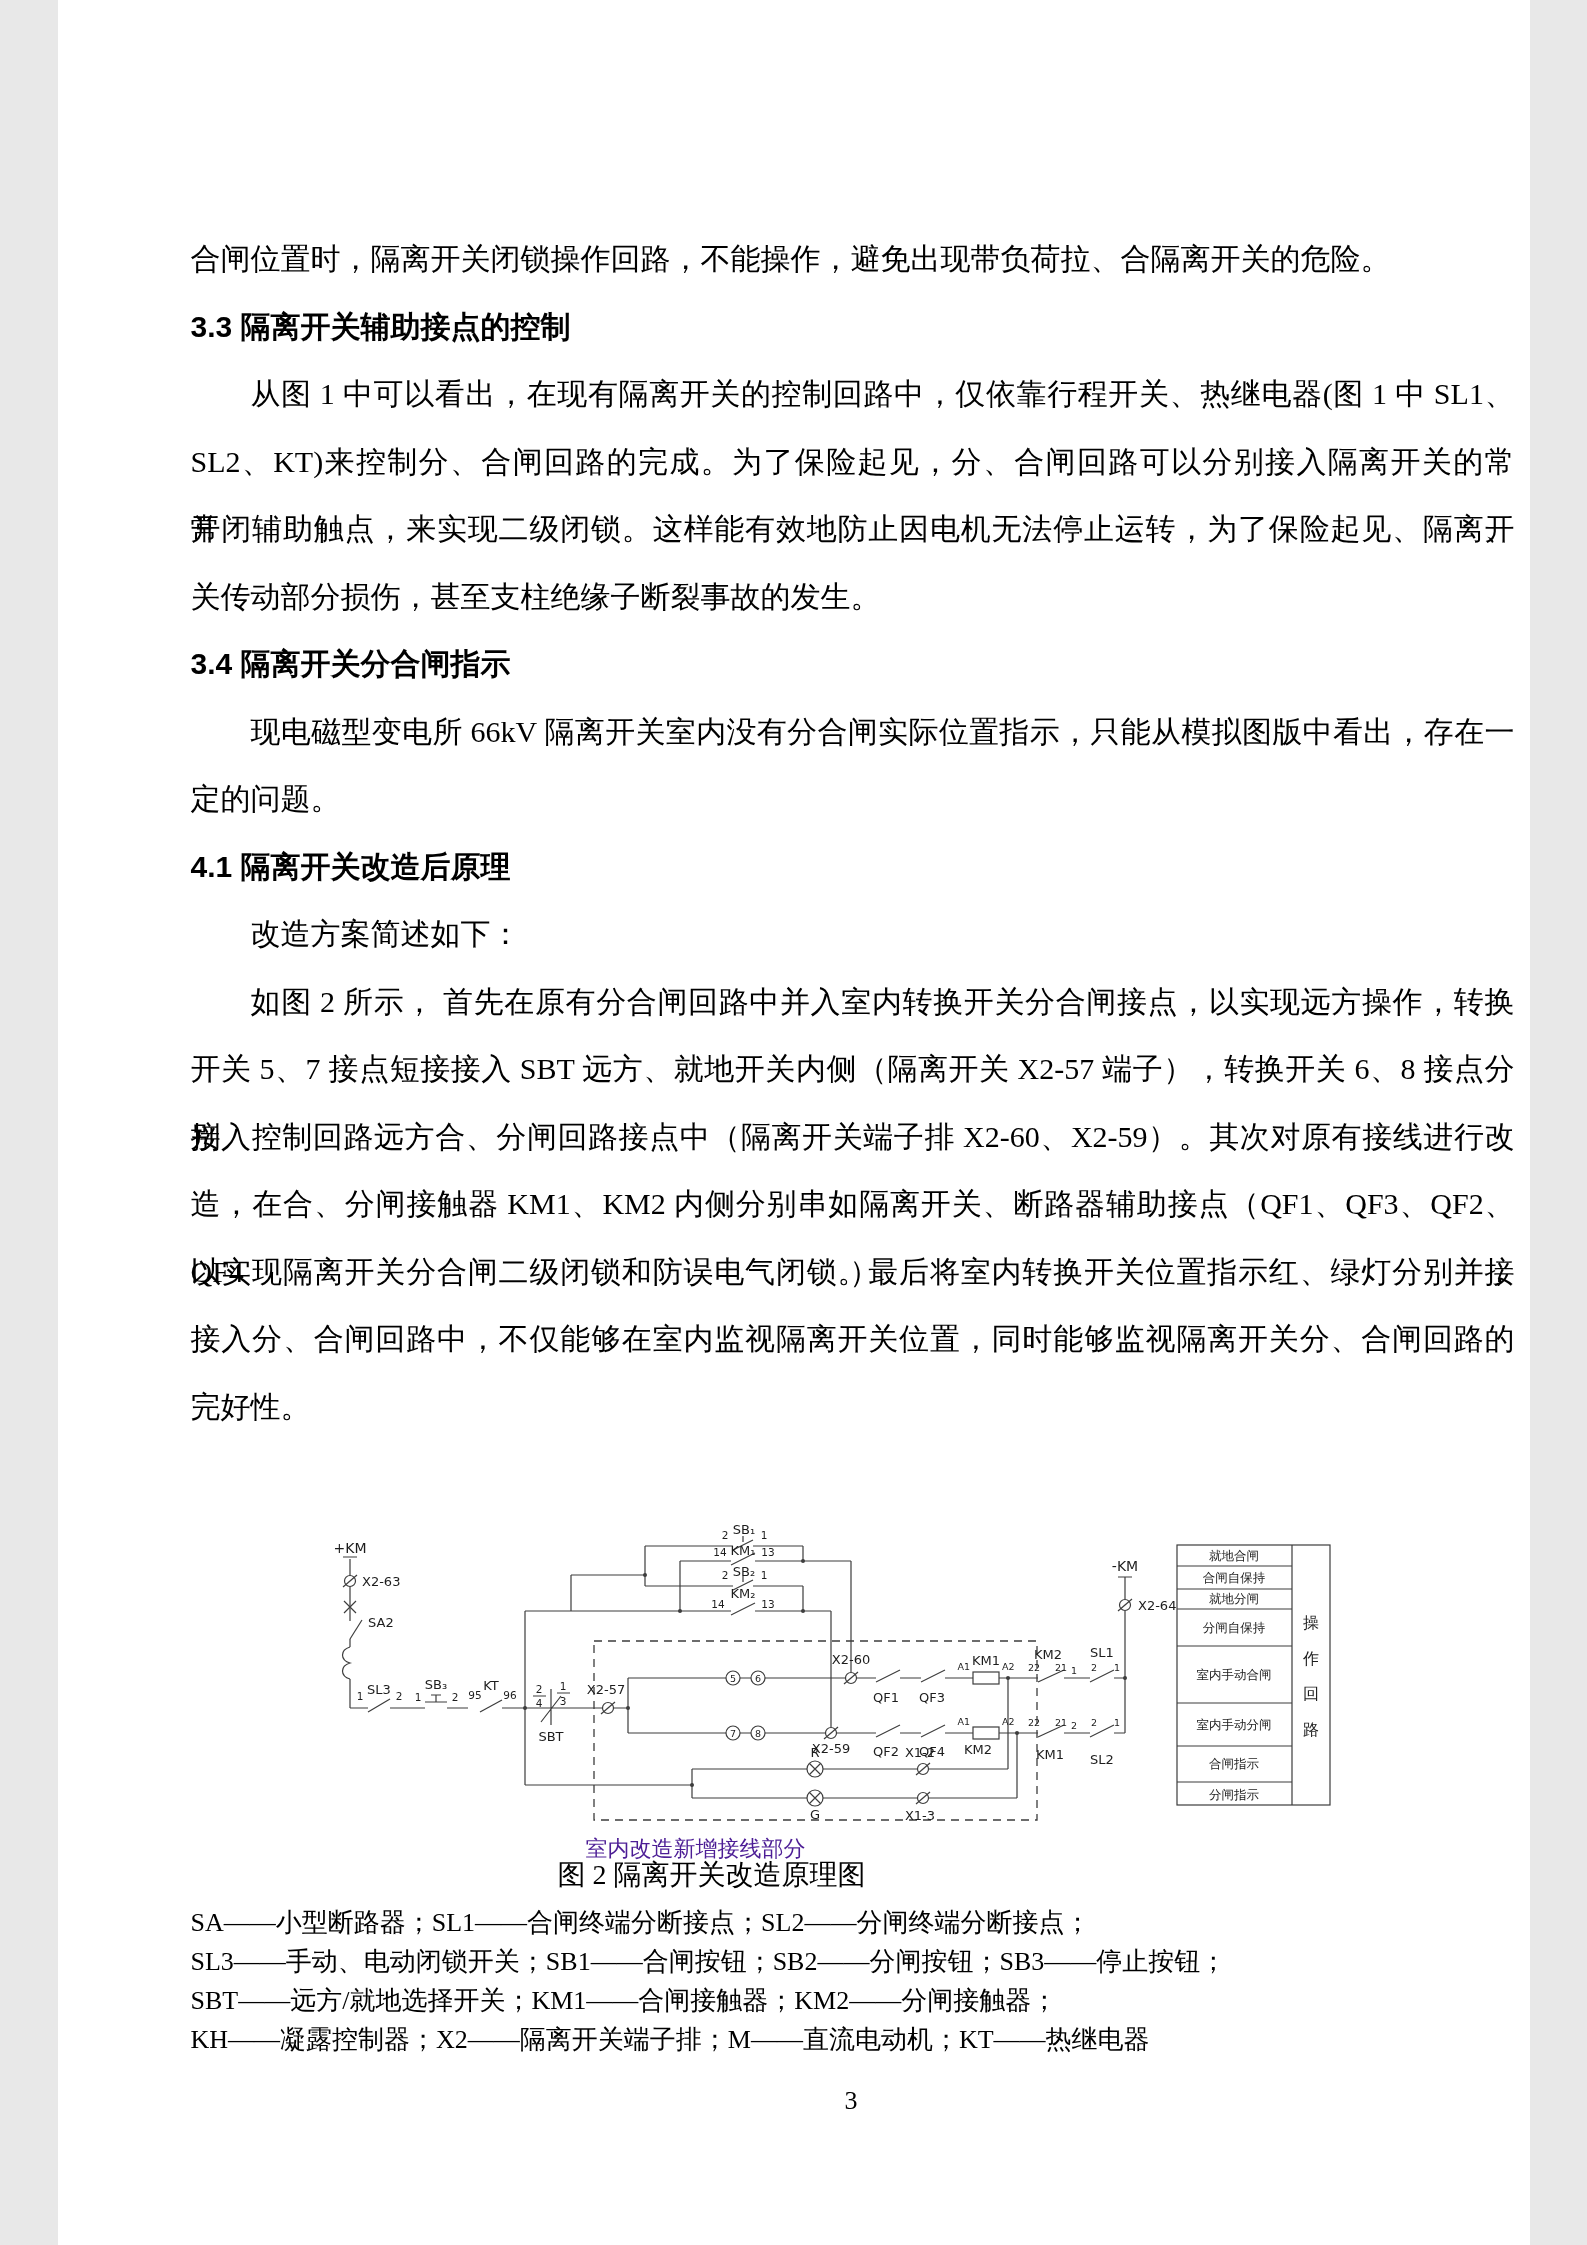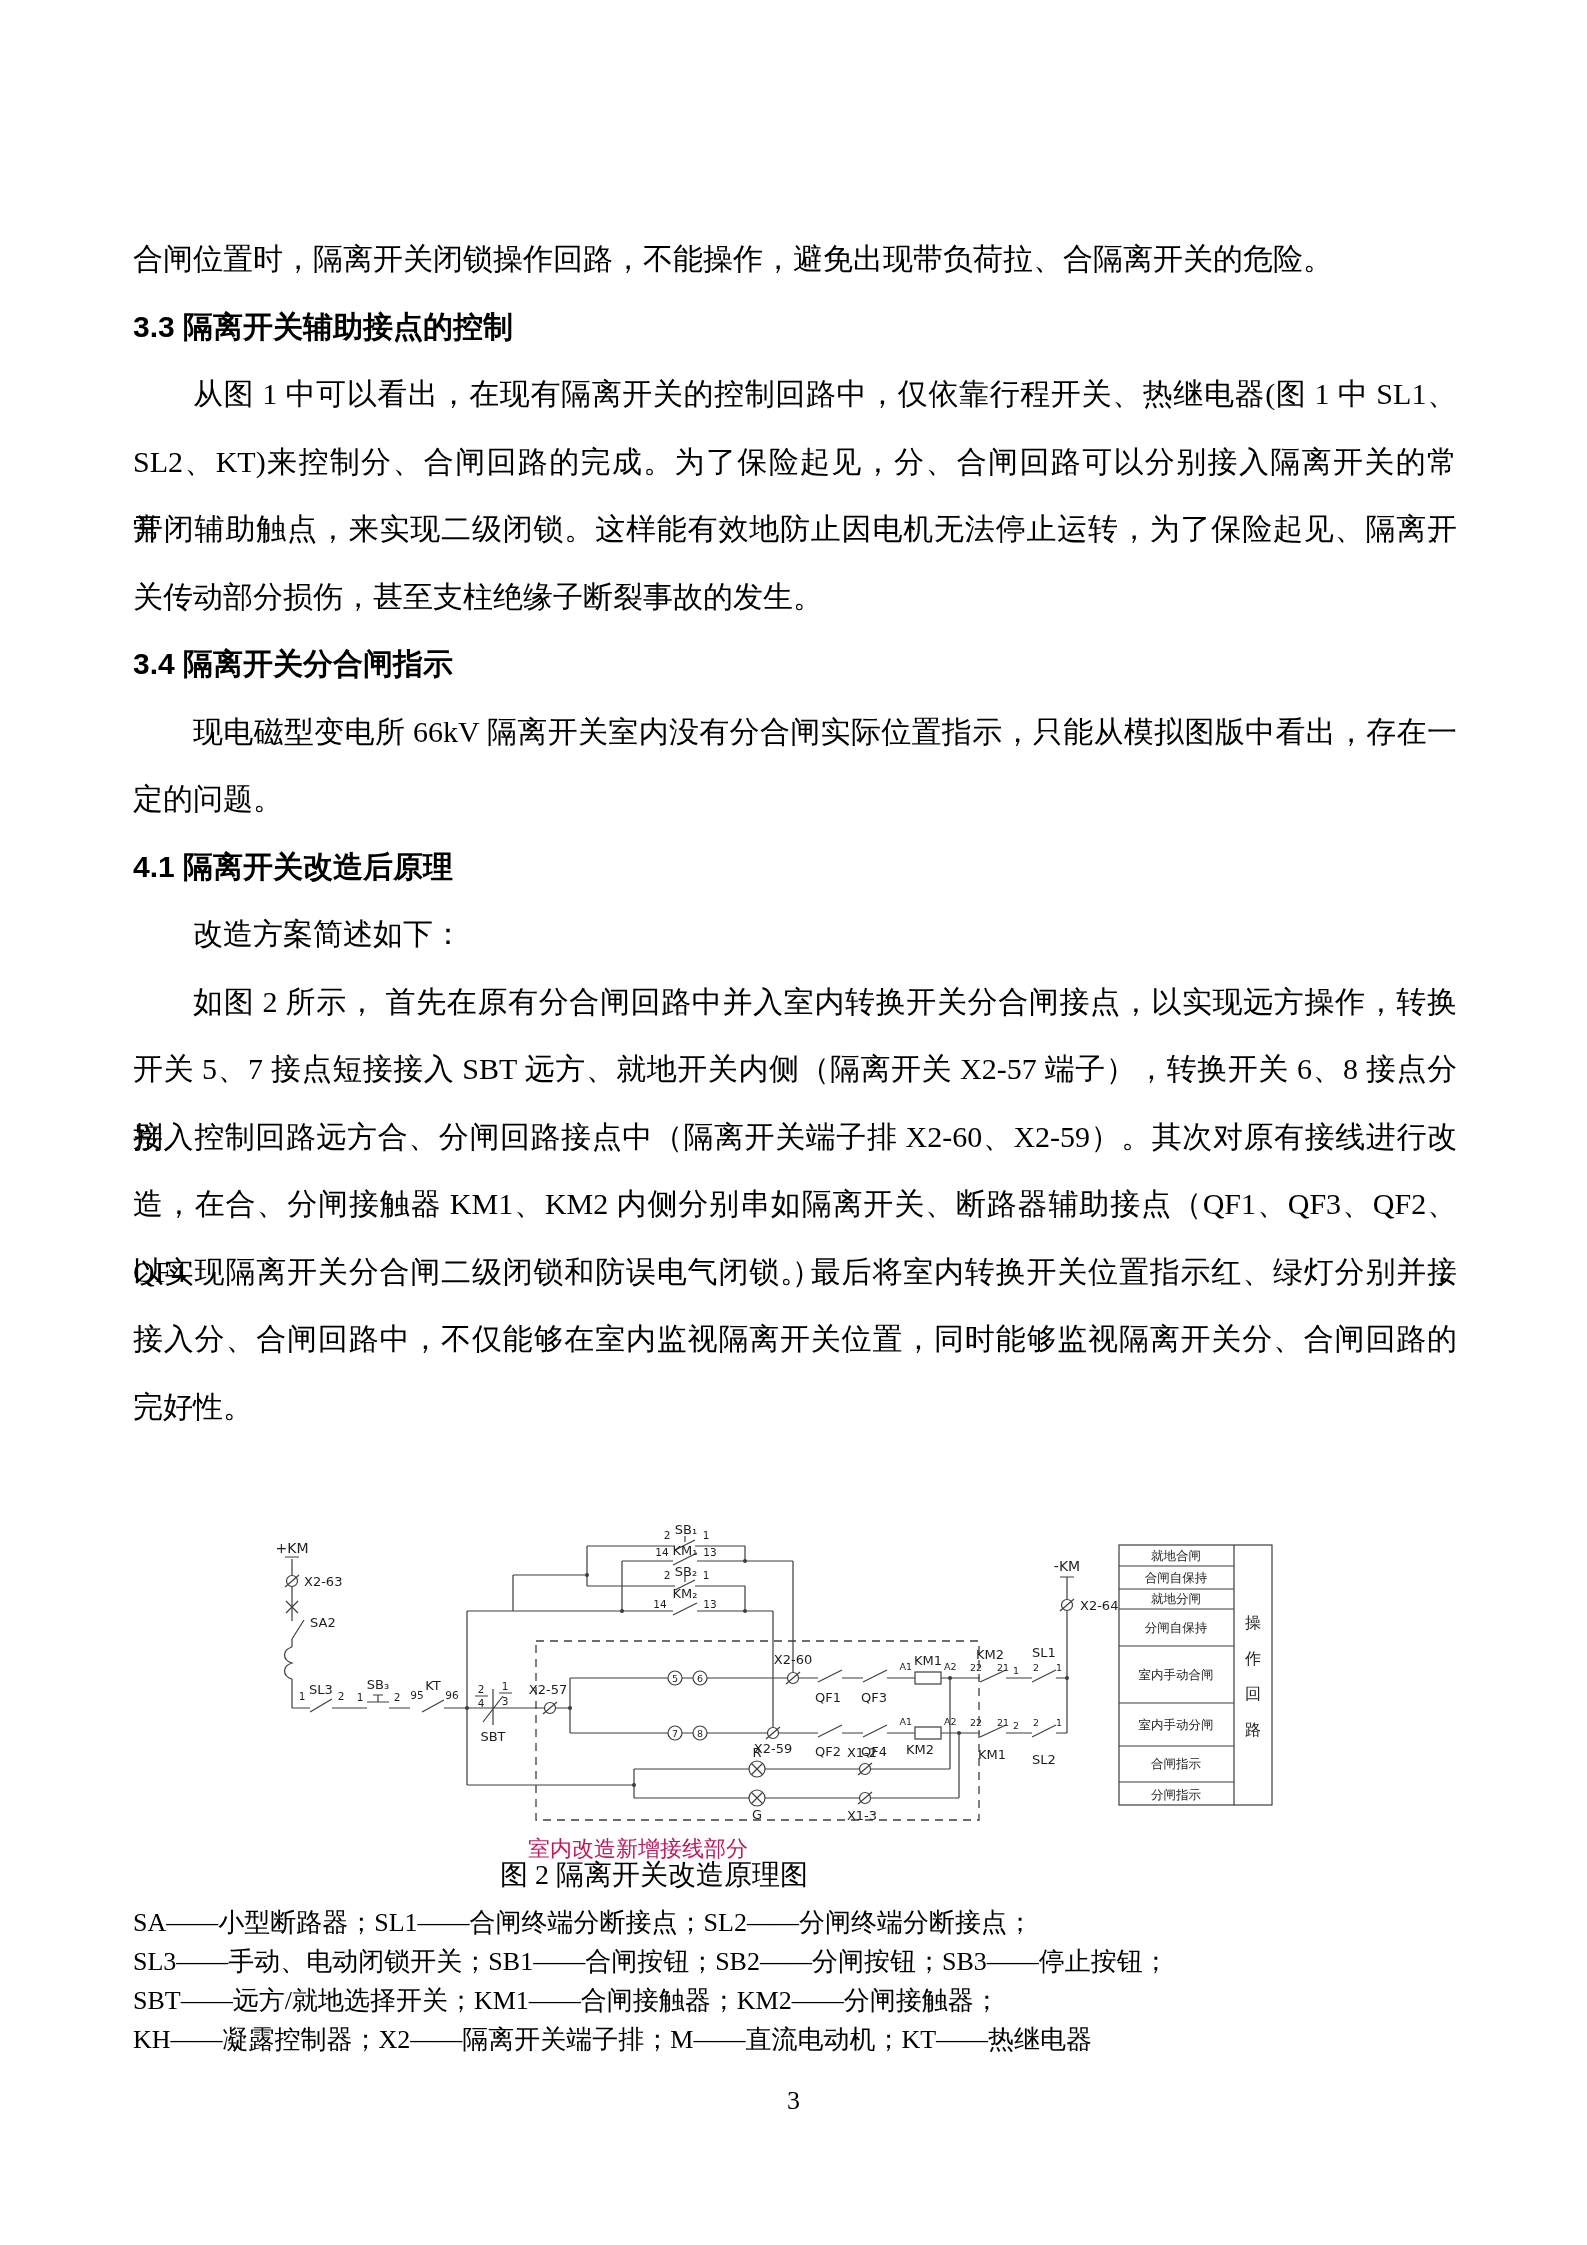--- a/index.html
+++ b/index.html
@@ -1,26 +1,26 @@
 <!DOCTYPE html>
 <html><head>
 <meta charset="utf-8">
 <style>
   html,body{margin:0;padding:0;background:#e8e8e8;}
-  .page{position:relative;width:1587px;height:2245px;background:#ffffff;margin:0 auto;overflow:hidden;
+  .page{position:relative;width:1472px;height:2245px;background:#ffffff;margin:0 auto;overflow:hidden;
         font-family:"Liberation Serif","DejaVu Serif",serif;color:#000;}
   .bt{position:absolute;left:133px;top:225px;width:1324px;}
   .ln{height:67.5px;line-height:67.5px;font-size:30px;white-space:nowrap;}
   .ln.j{white-space:normal;text-align:justify;text-align-last:justify;}
   .ln.ind{text-indent:60px;}
   .ln.hd{font-family:"Liberation Sans","DejaVu Sans",sans-serif;font-weight:bold;font-size:30px;}
   .ln.hd1{font-family:"Liberation Sans","DejaVu Sans",sans-serif;font-weight:bold;font-size:34px;}
   .fig{position:absolute;left:270px;top:1523px;}
   .dashlbl{position:absolute;left:488px;top:1834px;width:300px;text-align:center;
-           font-family:"Liberation Sans","DejaVu Sans",sans-serif;font-size:22px;color:#be185d;}
+           font-family:"Liberation Sans","DejaVu Sans",sans-serif;font-size:22px;color:#4c1d95;}
   .cap{position:absolute;left:500px;top:1856px;width:600px;text-align:left;font-size:28px;}
   .legend{position:absolute;left:133px;top:1903px;width:1324px;text-align:left;}
   .legend div{line-height:39px;font-size:26px;}
   .pageno{position:absolute;left:0;top:2086px;width:1587px;text-align:center;font-size:26px;}
   svg text{font-family:"DejaVu Sans","Liberation Sans",sans-serif;fill:#1d1d1d;}
   svg .t13{font-size:13px;} svg .t14{font-size:14px;} svg .t11{font-size:10.5px;} svg .t10{font-size:9.5px;}
   svg .tt{font-size:12.5px;font-family:"Liberation Serif","DejaVu Serif",serif;}
   svg .ts{font-size:16px;font-family:"Liberation Serif","DejaVu Serif",serif;}
   svg .w{stroke:#3d3d3d;stroke-width:1.2;fill:none;}
   svg .sym{stroke:#3d3d3d;stroke-width:1.2;fill:#ffffff;}

